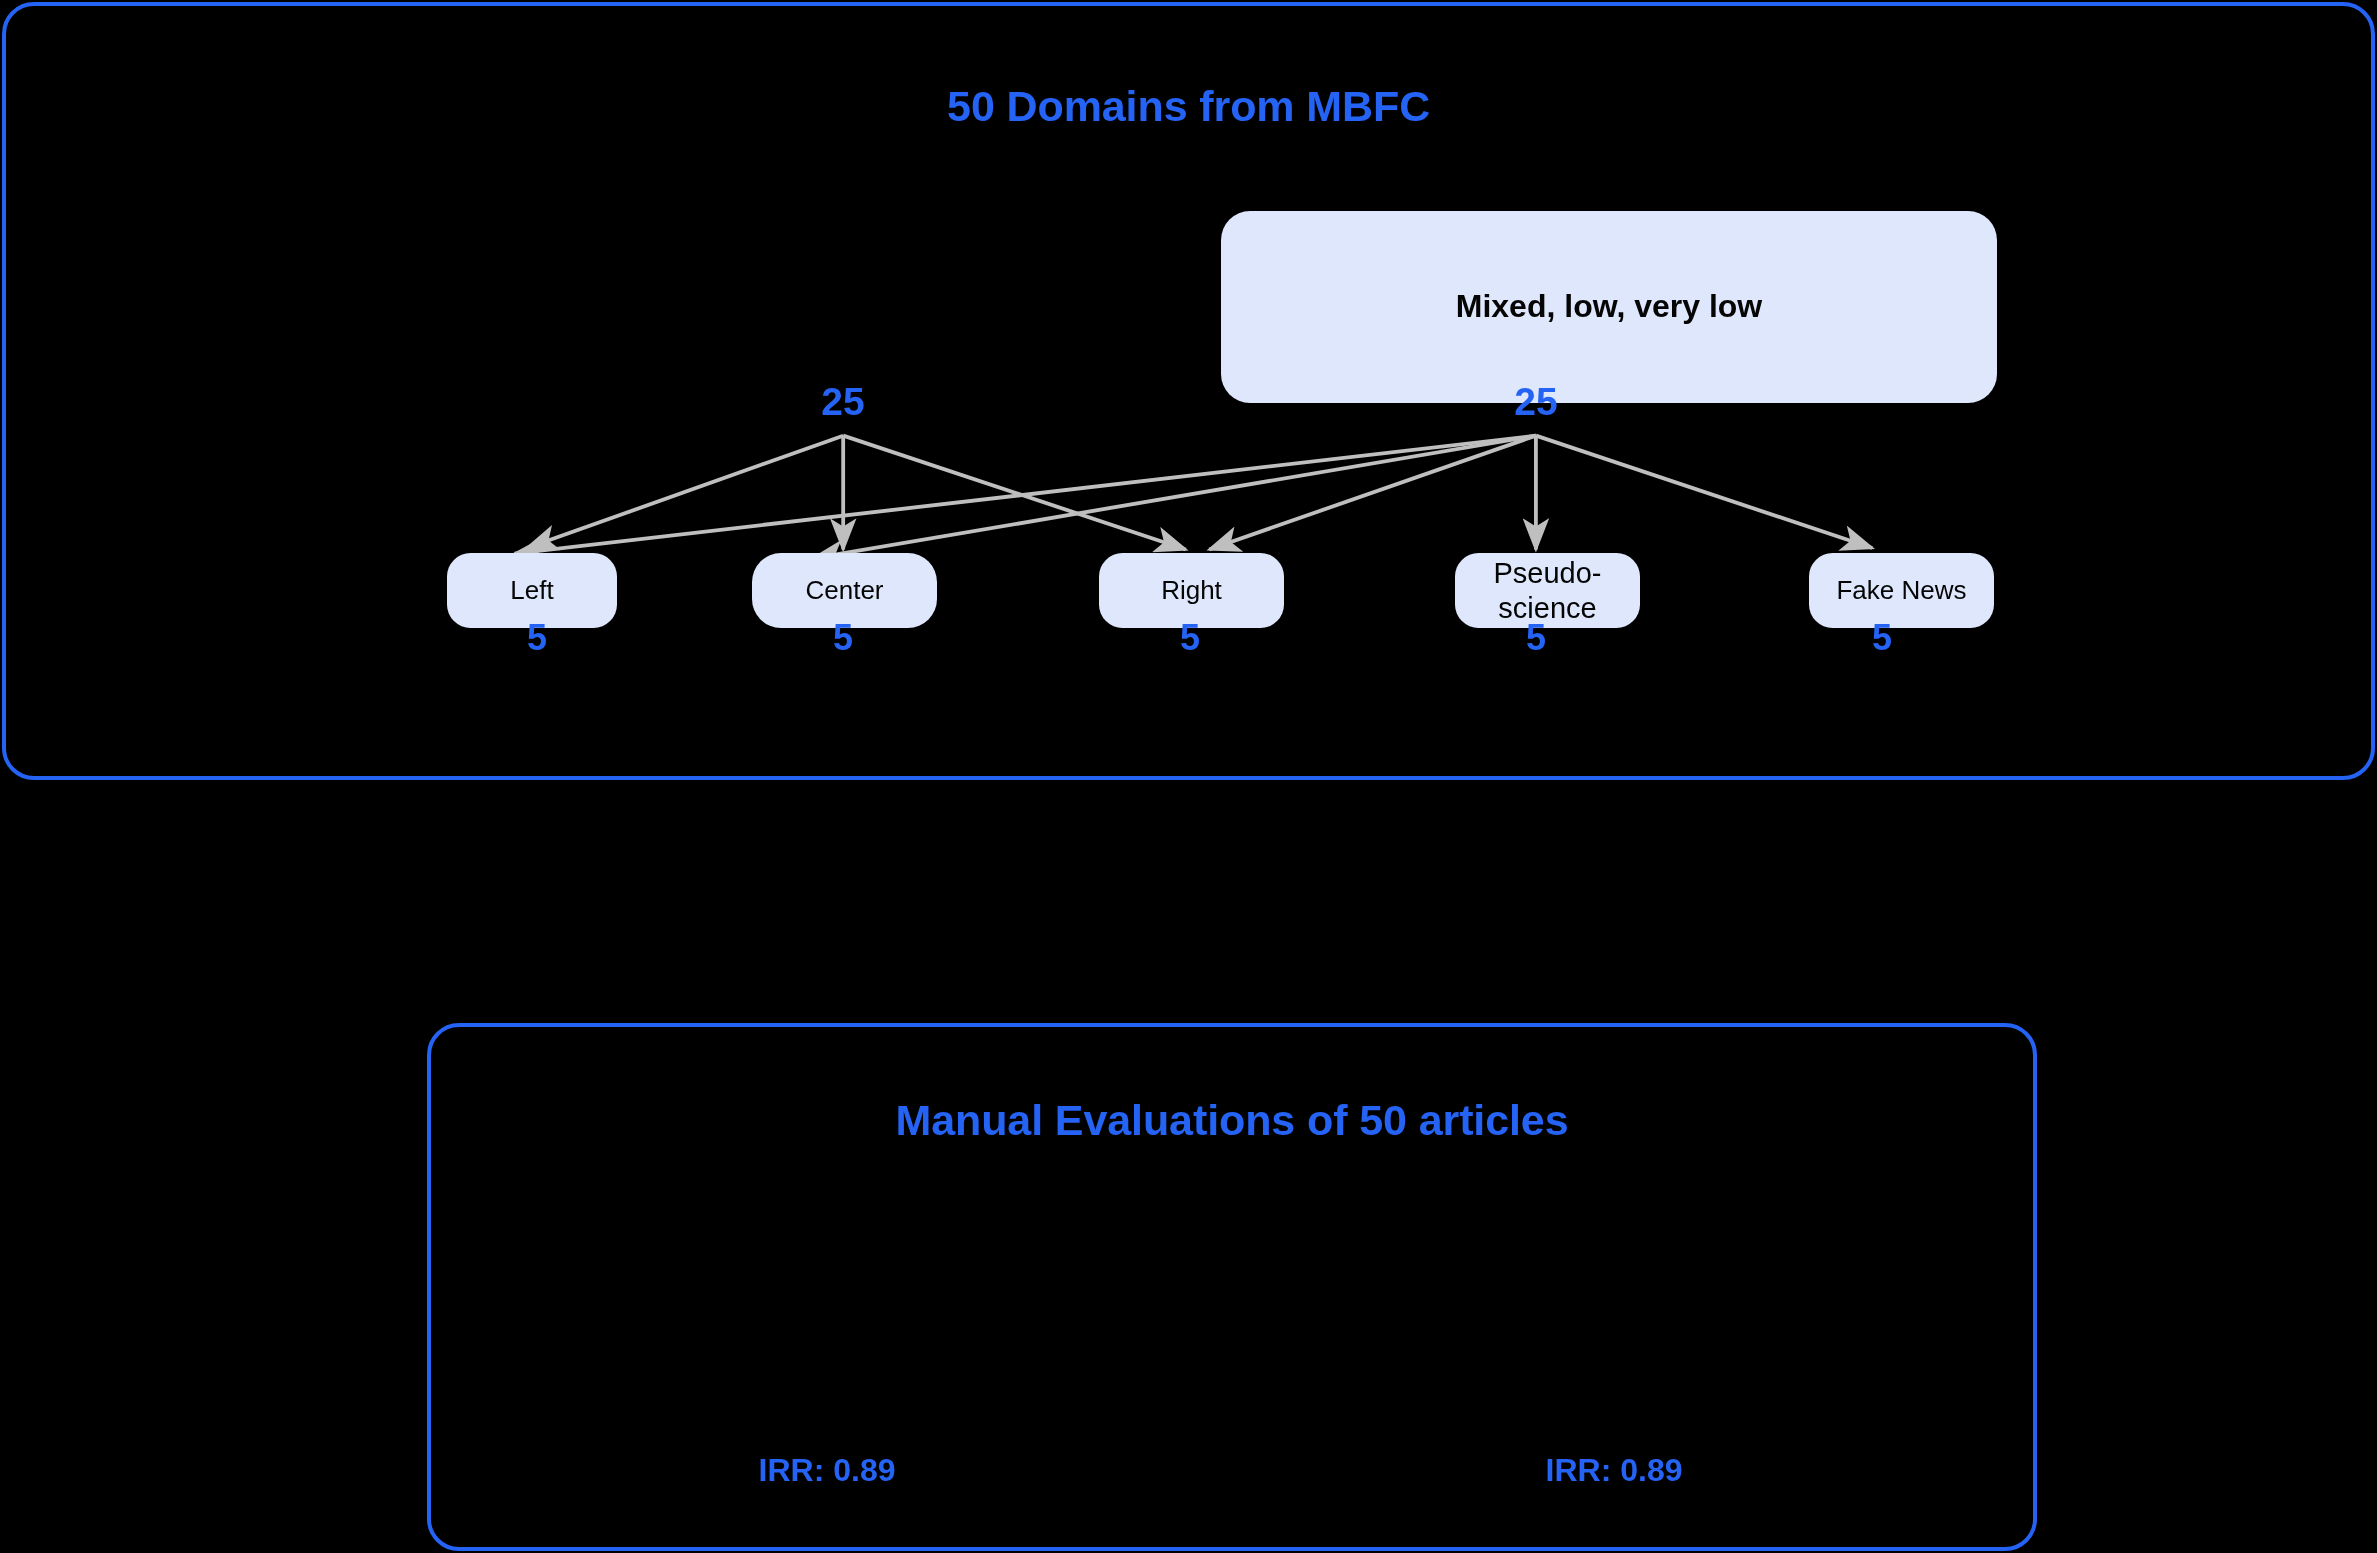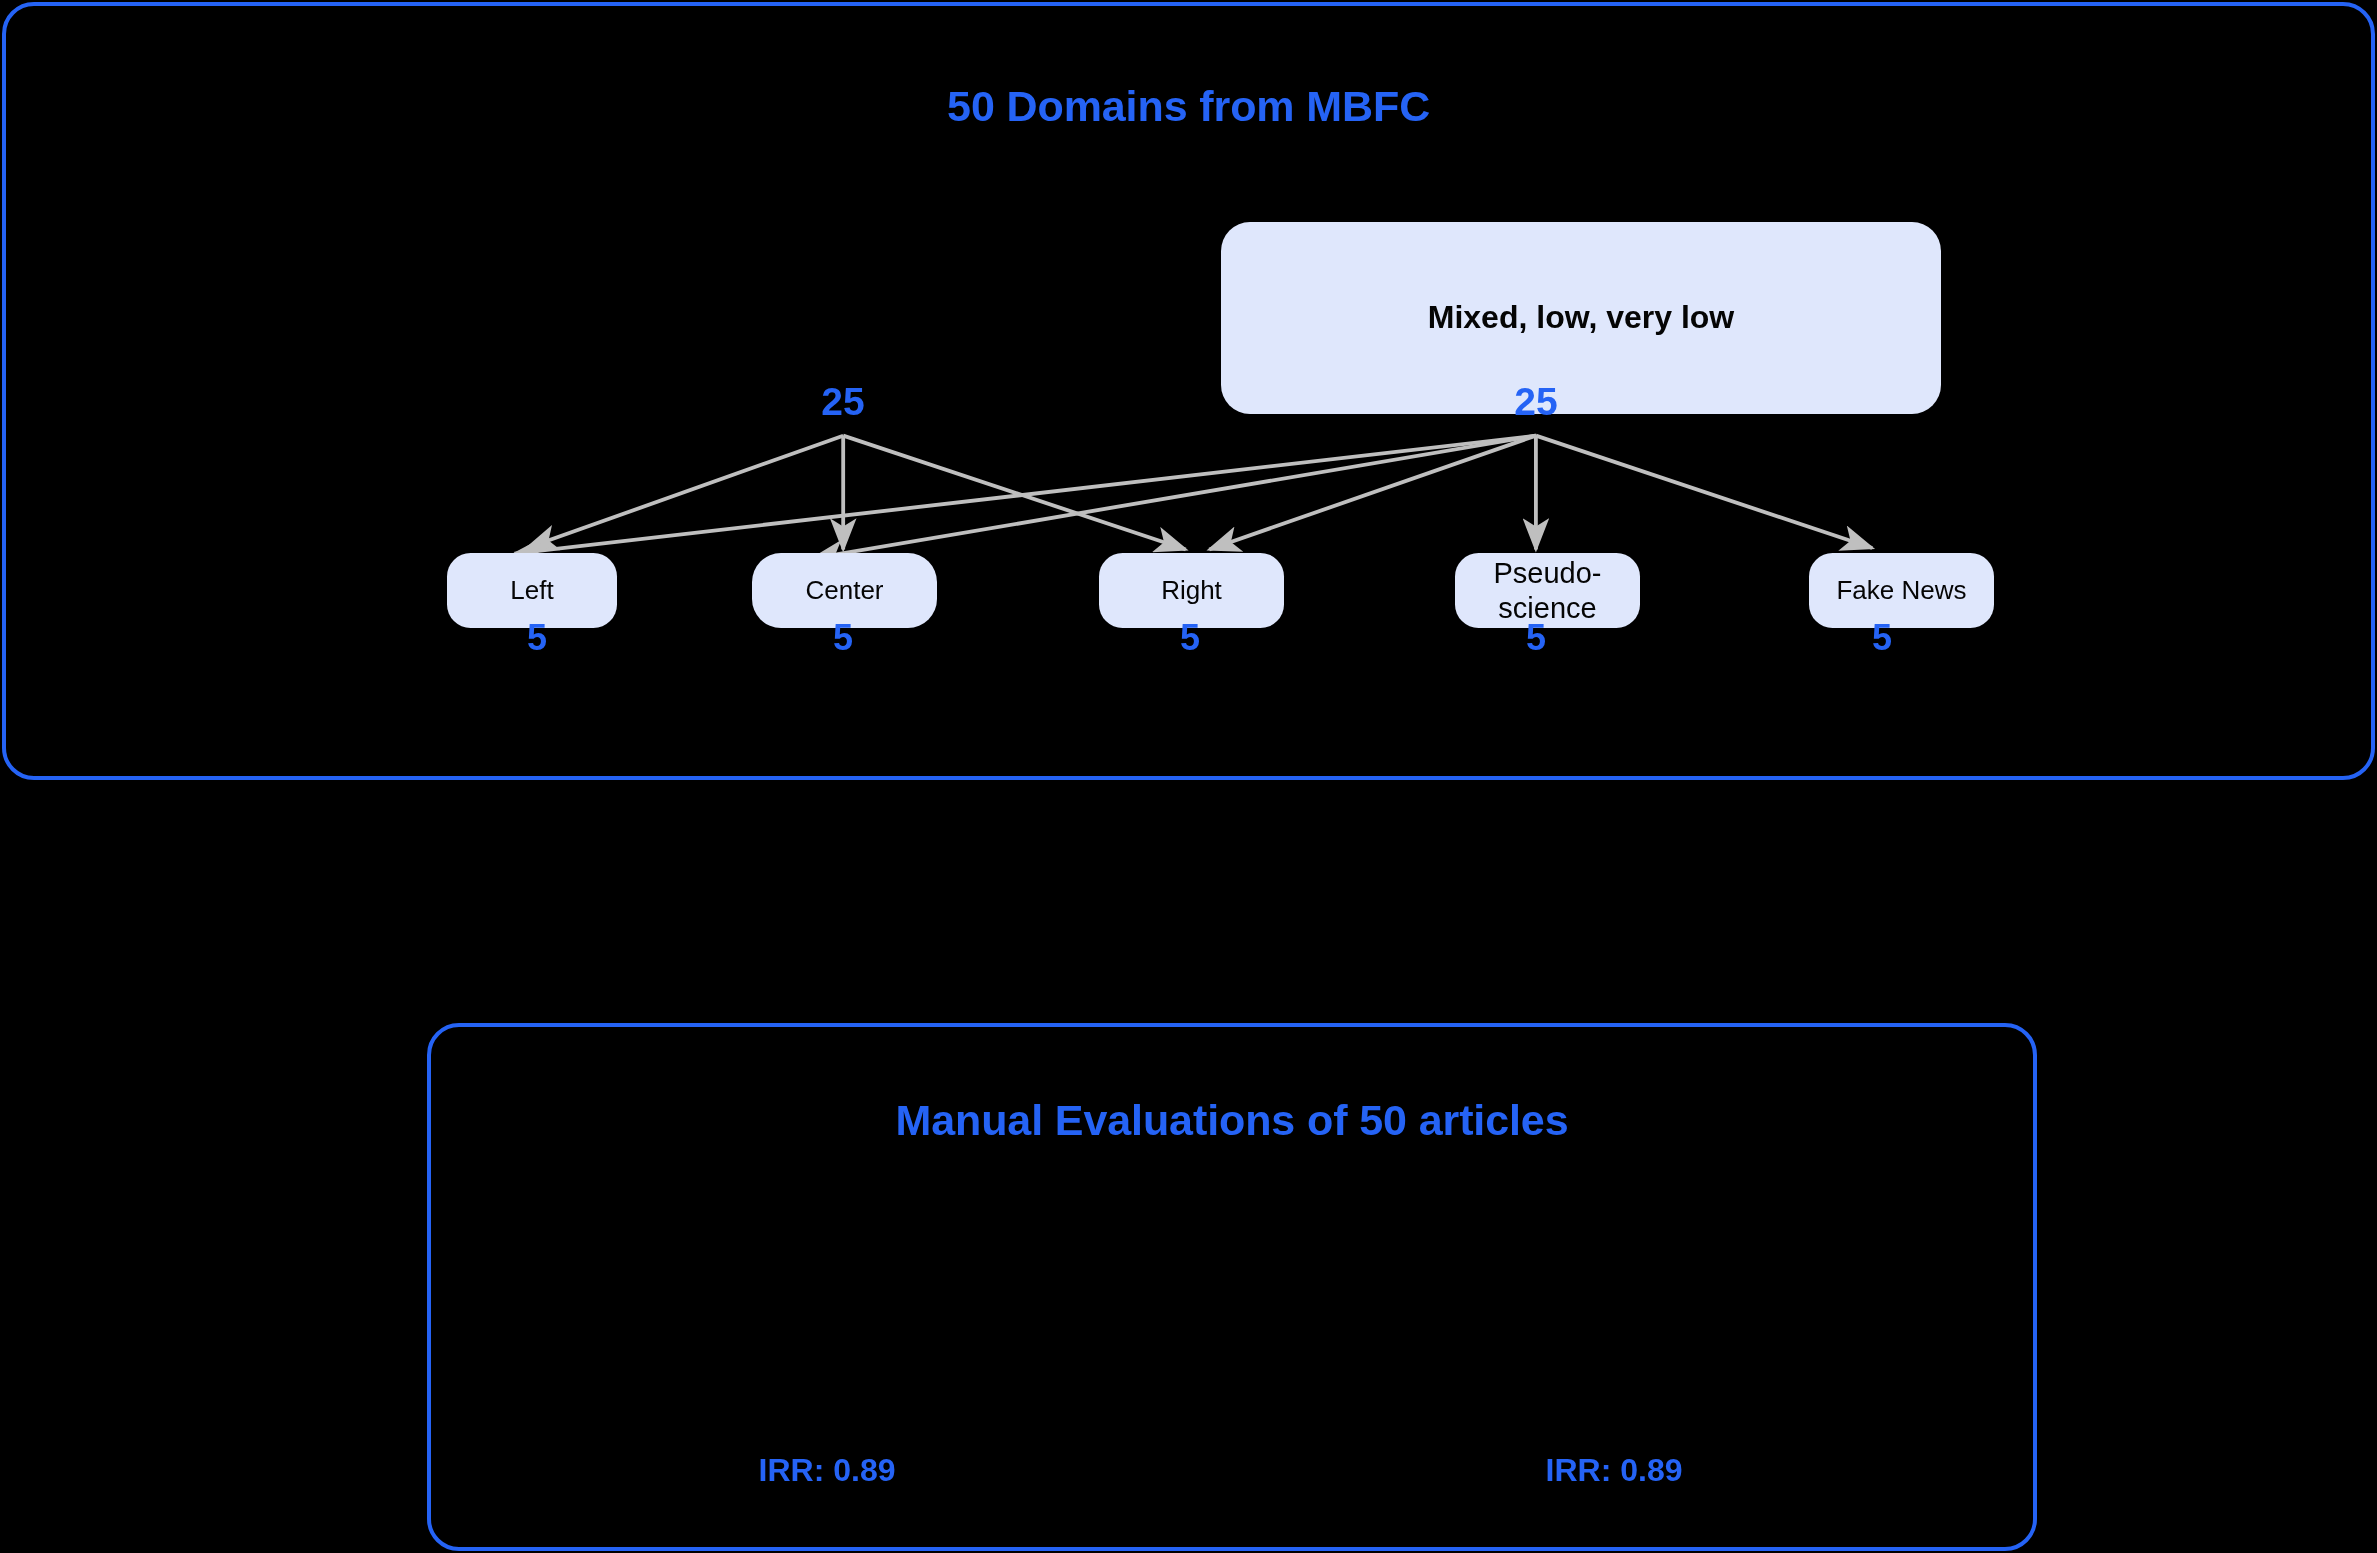--- a/index.html
+++ b/index.html
@@ -145,21 +145,21 @@
       <line x1="2215" y1="628" x2="742" y2="798"></line>
       <line x1="2215" y1="628" x2="1172" y2="805"></line>
       <line x1="2215" y1="628" x2="1744" y2="792"></line>
       <line x1="2215" y1="628" x2="2215" y2="792"></line>
       <line x1="2215" y1="628" x2="2700" y2="790"></line>
     </g>
   </svg>
 
   <div class="count big" style="left:843px; top:380px;">25</div>
 
-  <div class="node top-node" style="left:1221px; top:222px; width:720px; height:192px;justify-content:center;">
+  <div class="node top-node" style="left:1221px; top:211px; width:776px; height:192px;justify-content:center;">
     <span>Mixed, low, very low</span>
   </div>
   <div class="count big" style="left:1536px; top:380px;">25</div>
 
   <div class="node leaf-node" style="left:447px; top:553px; width:170px; height:75px;">
     <span>Left</span>
   </div>
   <div class="count small" style="left:537px; top:617px;">5</div>
 
   <div class="node leaf-node" style="left:752px; top:553px; width:185px; height:75px;border-radius:29px;">

